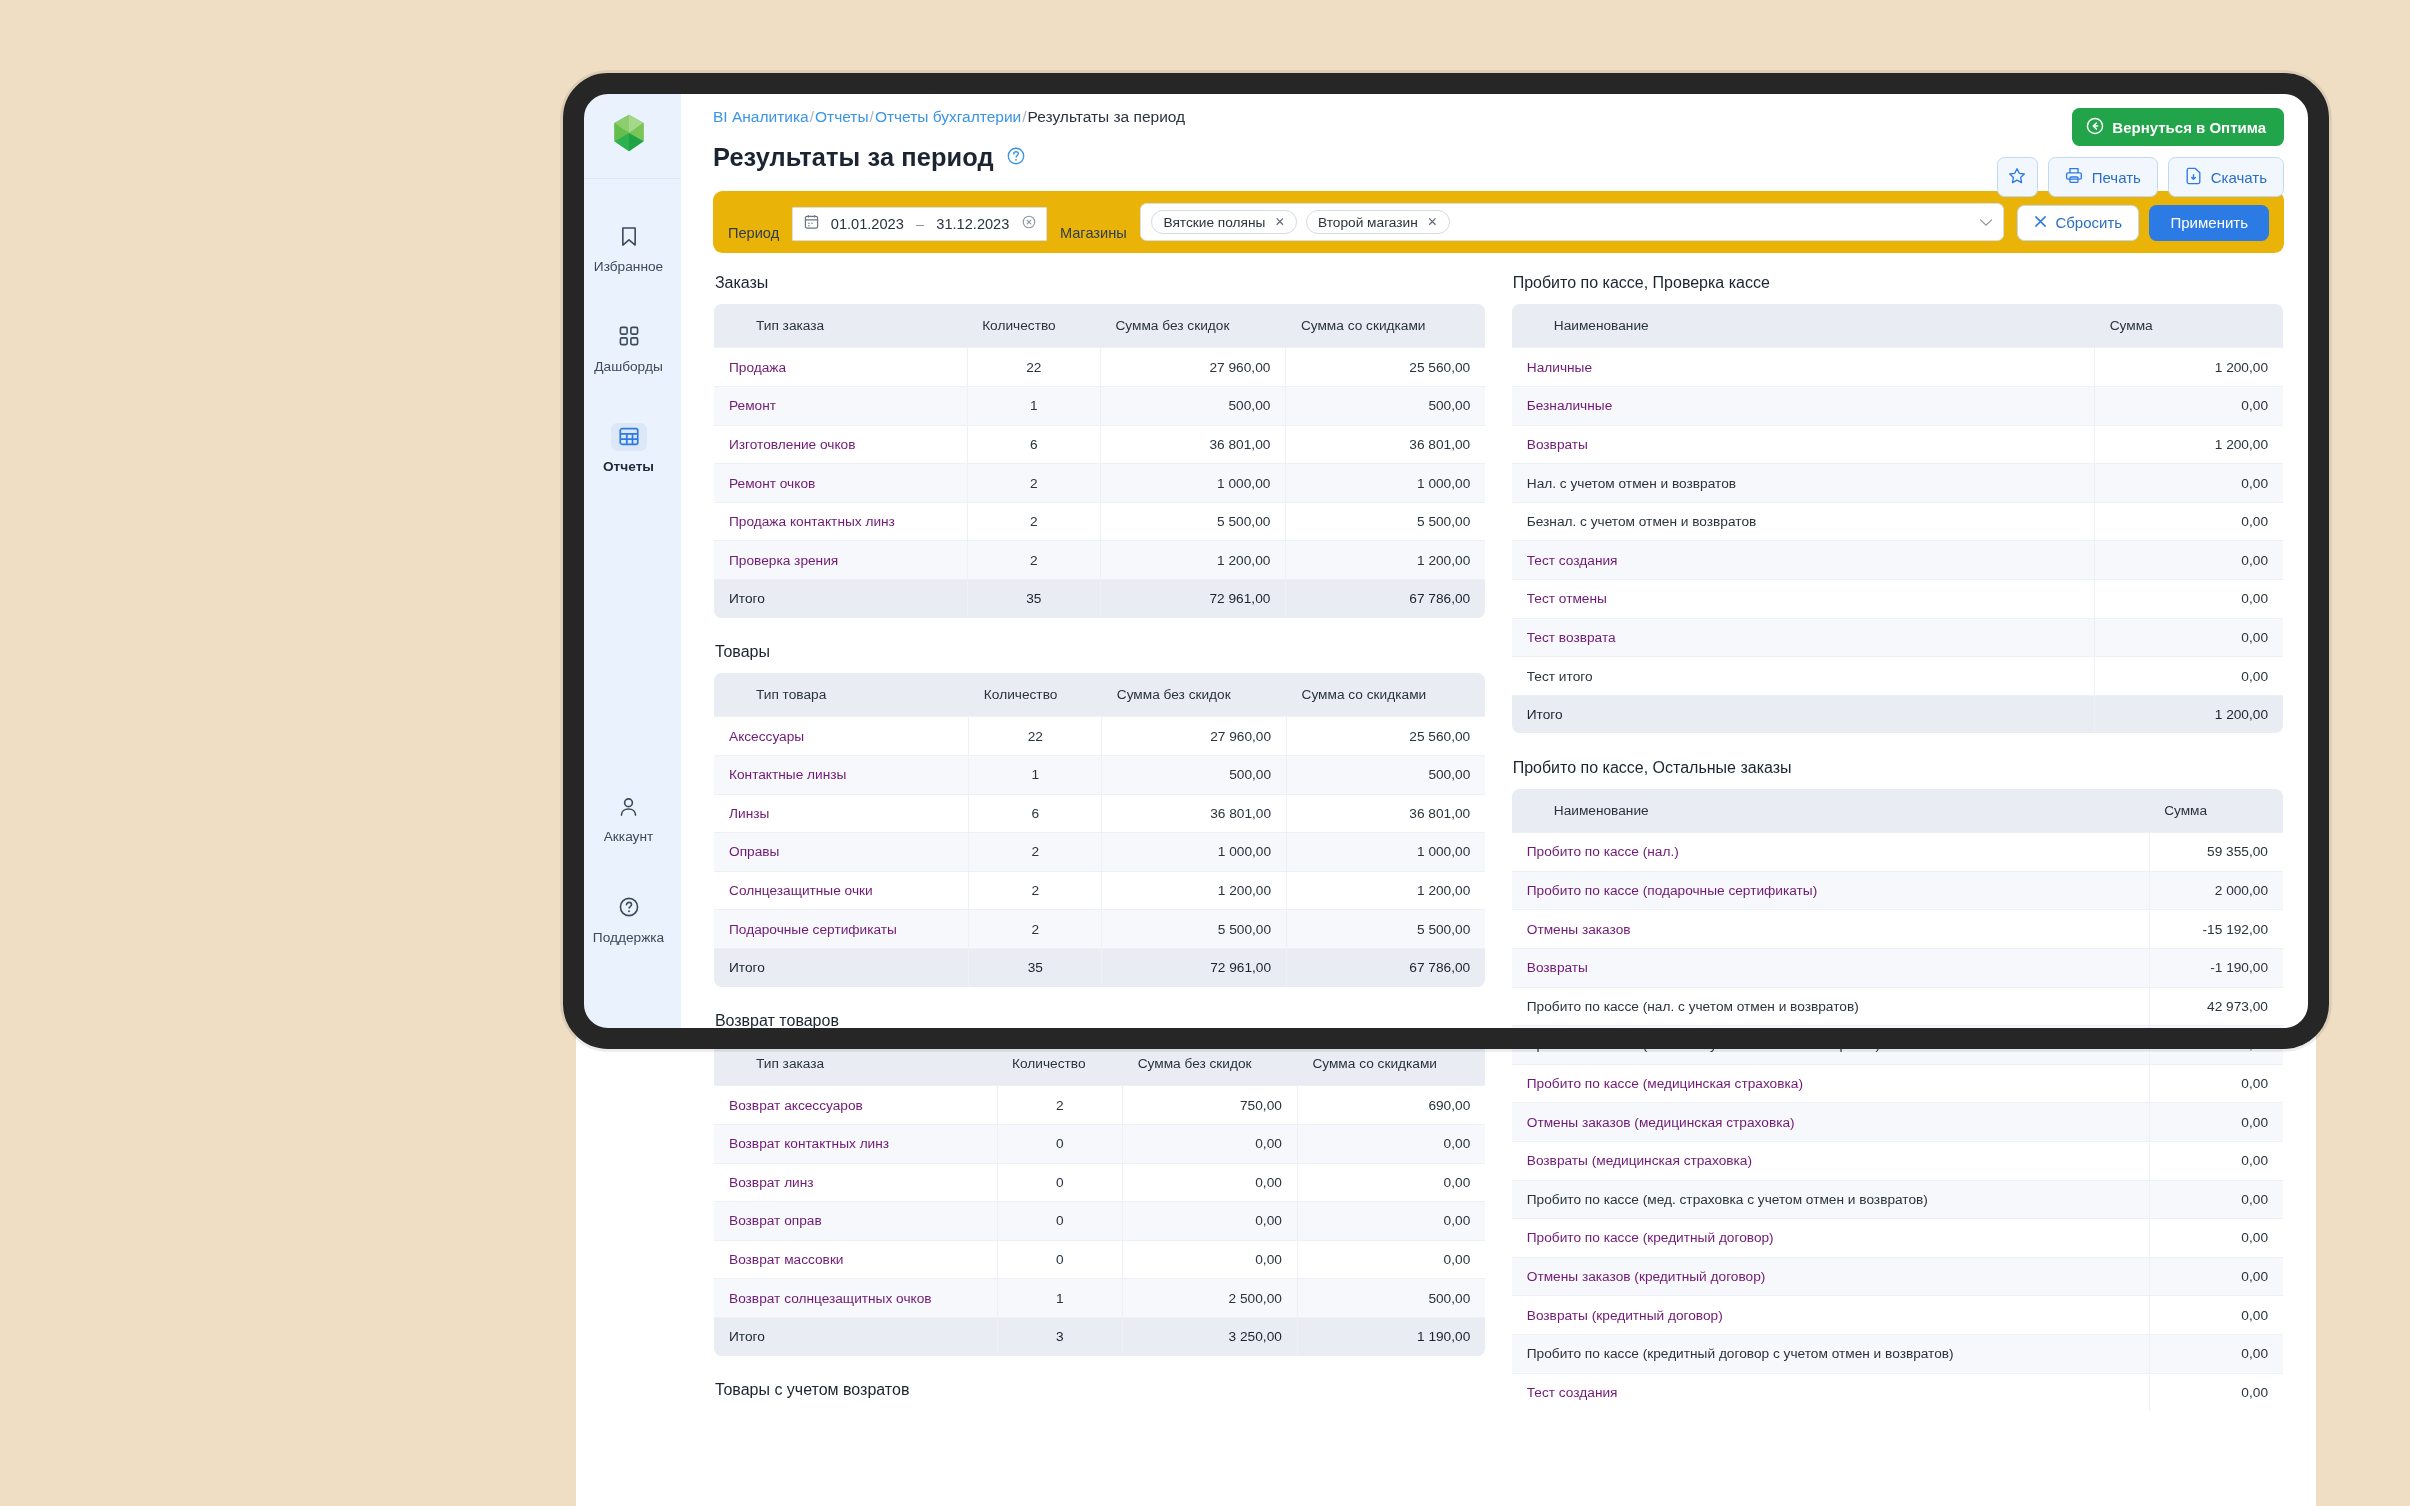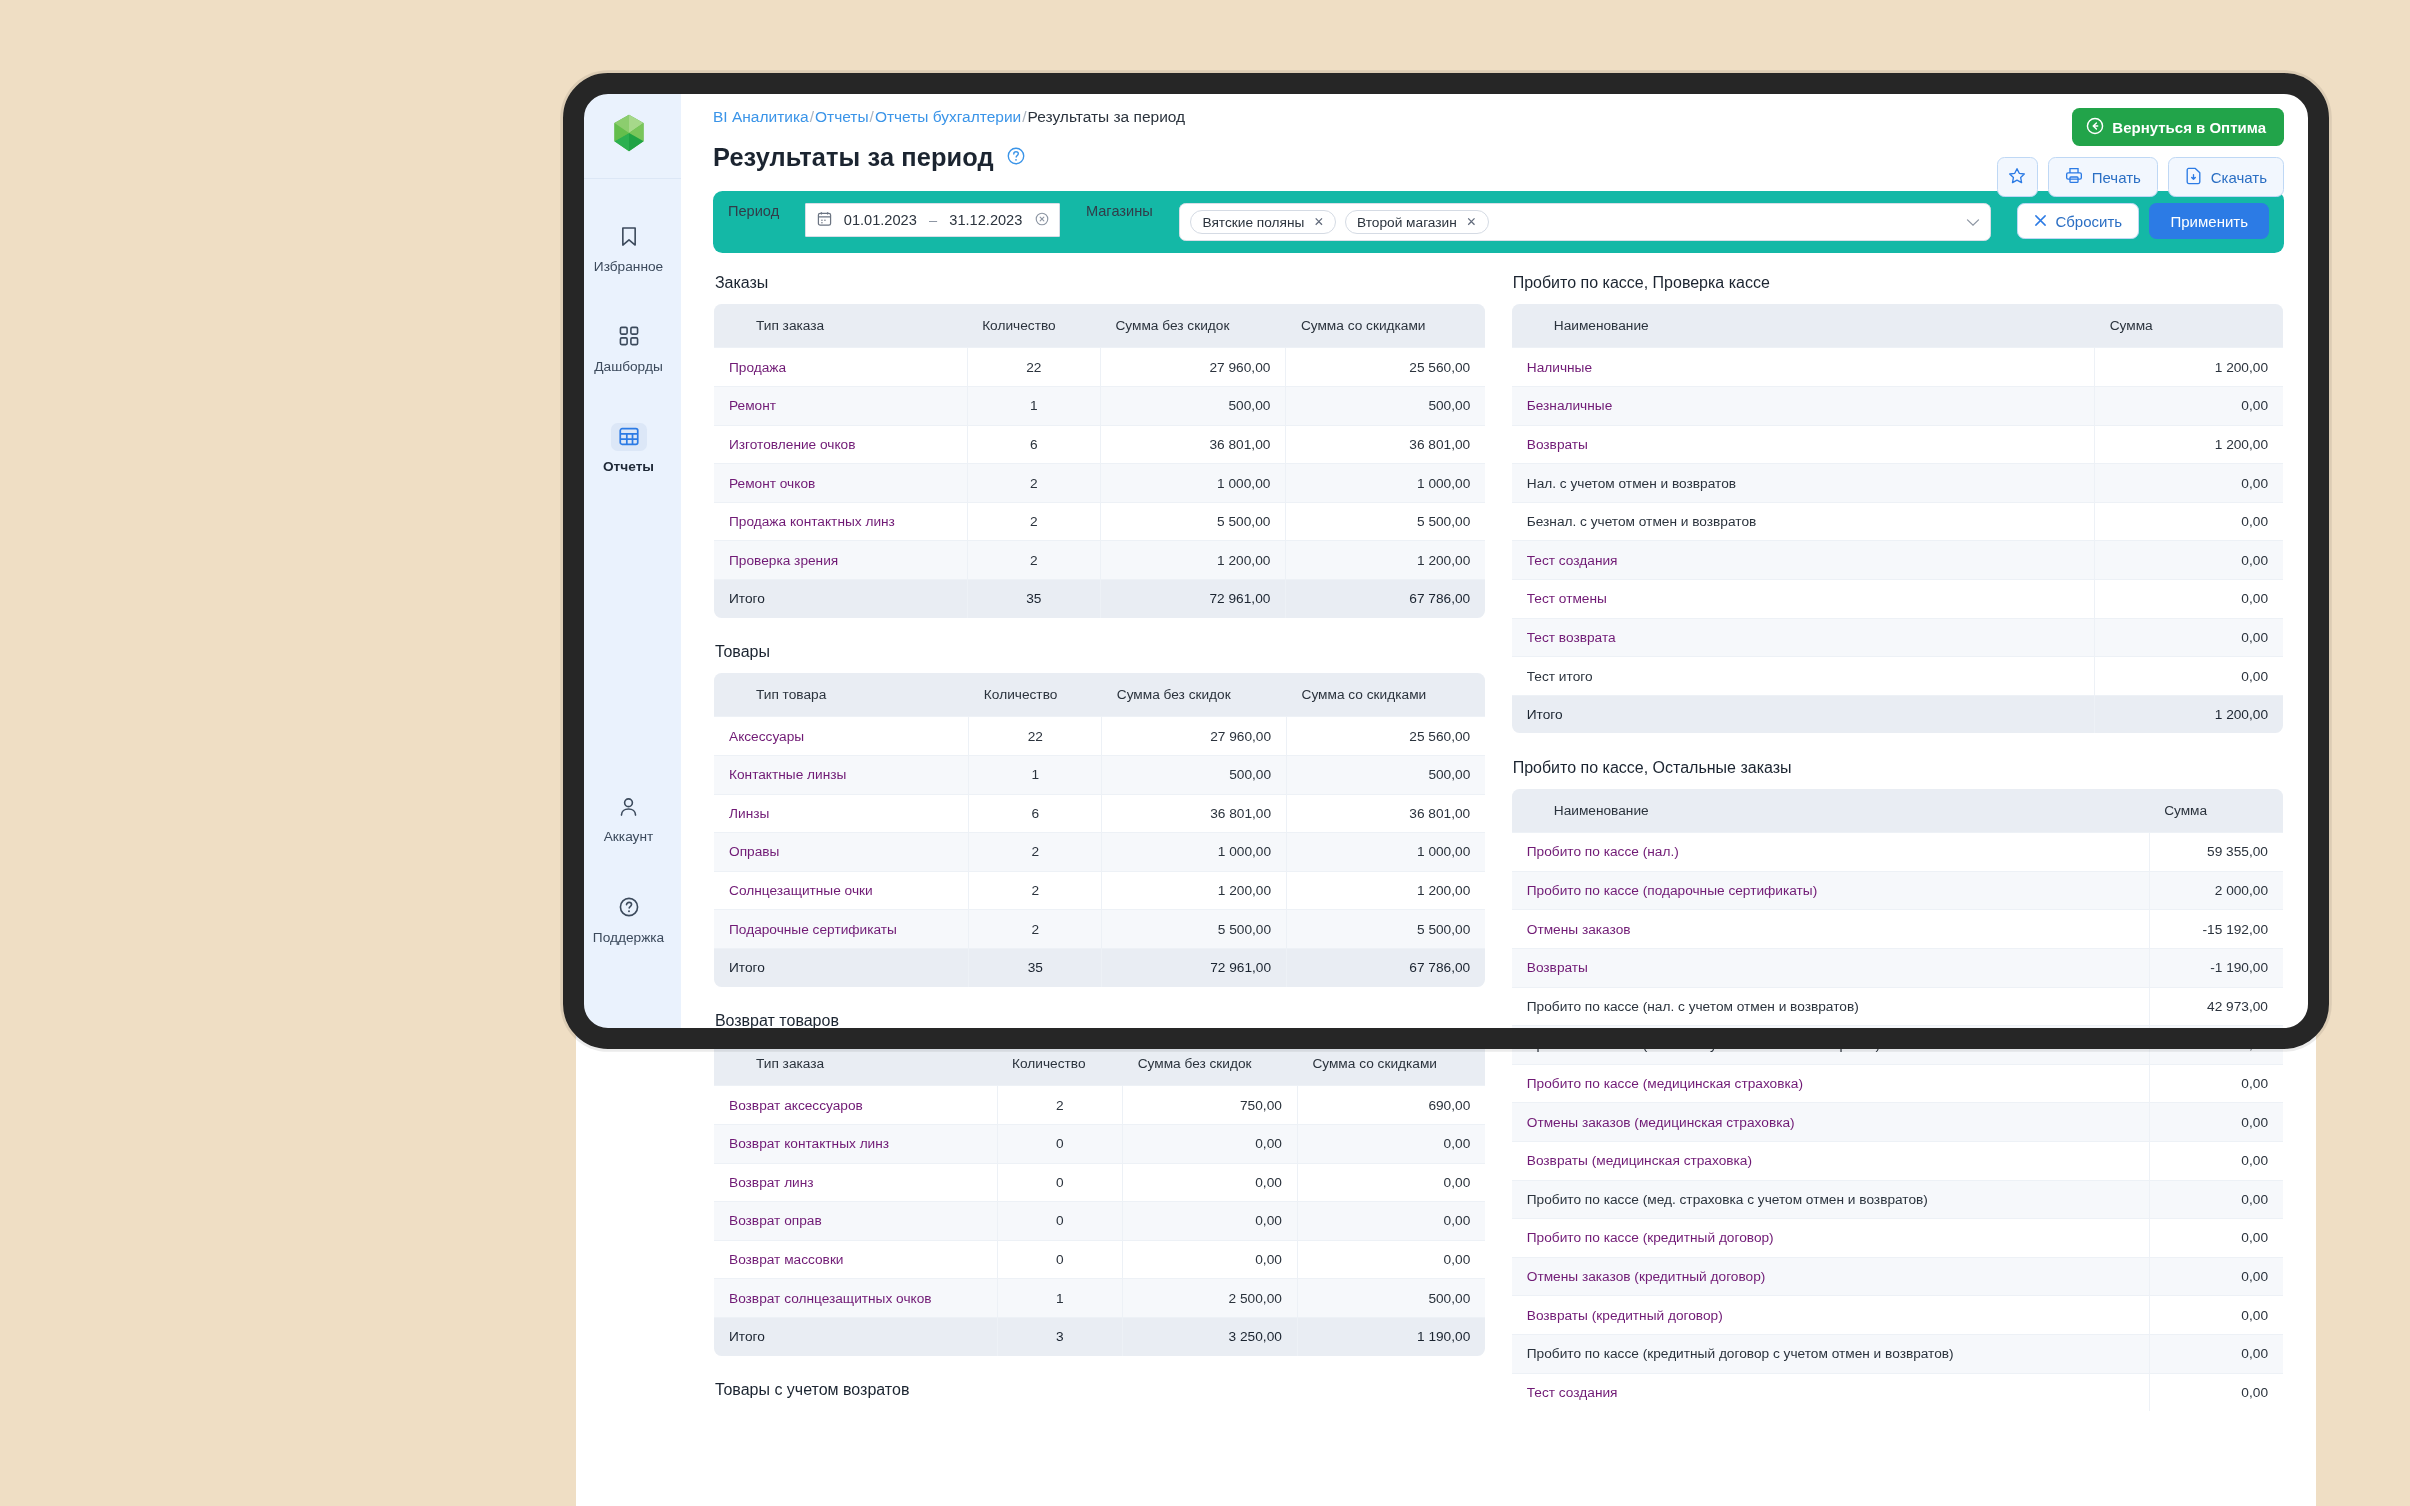--- a/index.html
+++ b/index.html
@@ -56,22 +56,22 @@
 
   .hdr-actions { position: absolute; right: 32px; top: 21px; text-align: right; }
   .btn { display: inline-flex; align-items: center; gap: 8.5px; border-radius: 7.5px;
     font-size: 15px; cursor: pointer; white-space: nowrap; }
   .btn-green { background: #22A44A; color:#fff; padding: 8.5px 18px 8.5px 14px; border:none; font-weight:600;}
   .row2 { margin-top: 11.3px; display: flex; gap: 10.4px; justify-content: flex-end; }
   .btn-out { background: #F2F7FE; border: 0.9px solid #BFD8F5; color: #2b6fc4; padding: 8.5px 16px; }
   .btn-sq { background:#F2F7FE; border:0.9px solid #BFD8F5; padding:8.5px 10.4px; }
 
   
-  #filterbar { margin: 19px 32px 0 32px; background:#14b8a6; border-radius:9.4px;
-    display:flex; align-items:flex-start; padding: 12.2px 15px; gap: 26px; }
+  #filterbar { margin: 19px 32px 0 32px; background:#eab308; border-radius:9.4px;
+    display:flex; align-items:flex-end; padding: 12.2px 15px; gap: 13px; }
   .flabel { font-size:14.6px; color:#323c49; }
   .date-field { display:flex; align-items:center; gap:12.2px; background:#fff; border:0.9px solid #d8dee7;
     border-radius:1px; padding: 6.6px 10.4px; font-size:14.6px; color:#2b333d; }
   .date-field .dash { color:#8d96a3; }
   .ms-field { flex:1; display:flex; align-items:center; background:#fff; border:0.9px solid #d8dee7;
     border-radius:6.6px; padding: 5.6px 10.4px; min-height:36px; gap:8.5px; }
   .chip { display:flex; align-items:center; gap:9.4px; border:0.9px solid #d5dbe4; border-radius:15px;
     padding: 3.8px 11.3px; font-size:13.7px; color:#2b333d; background:#fff; }
   .chip .x { color:#60697a; cursor:pointer; font-size:12.2px; }
   .ms-caret { margin-left:auto; color:#8d96a3; }

